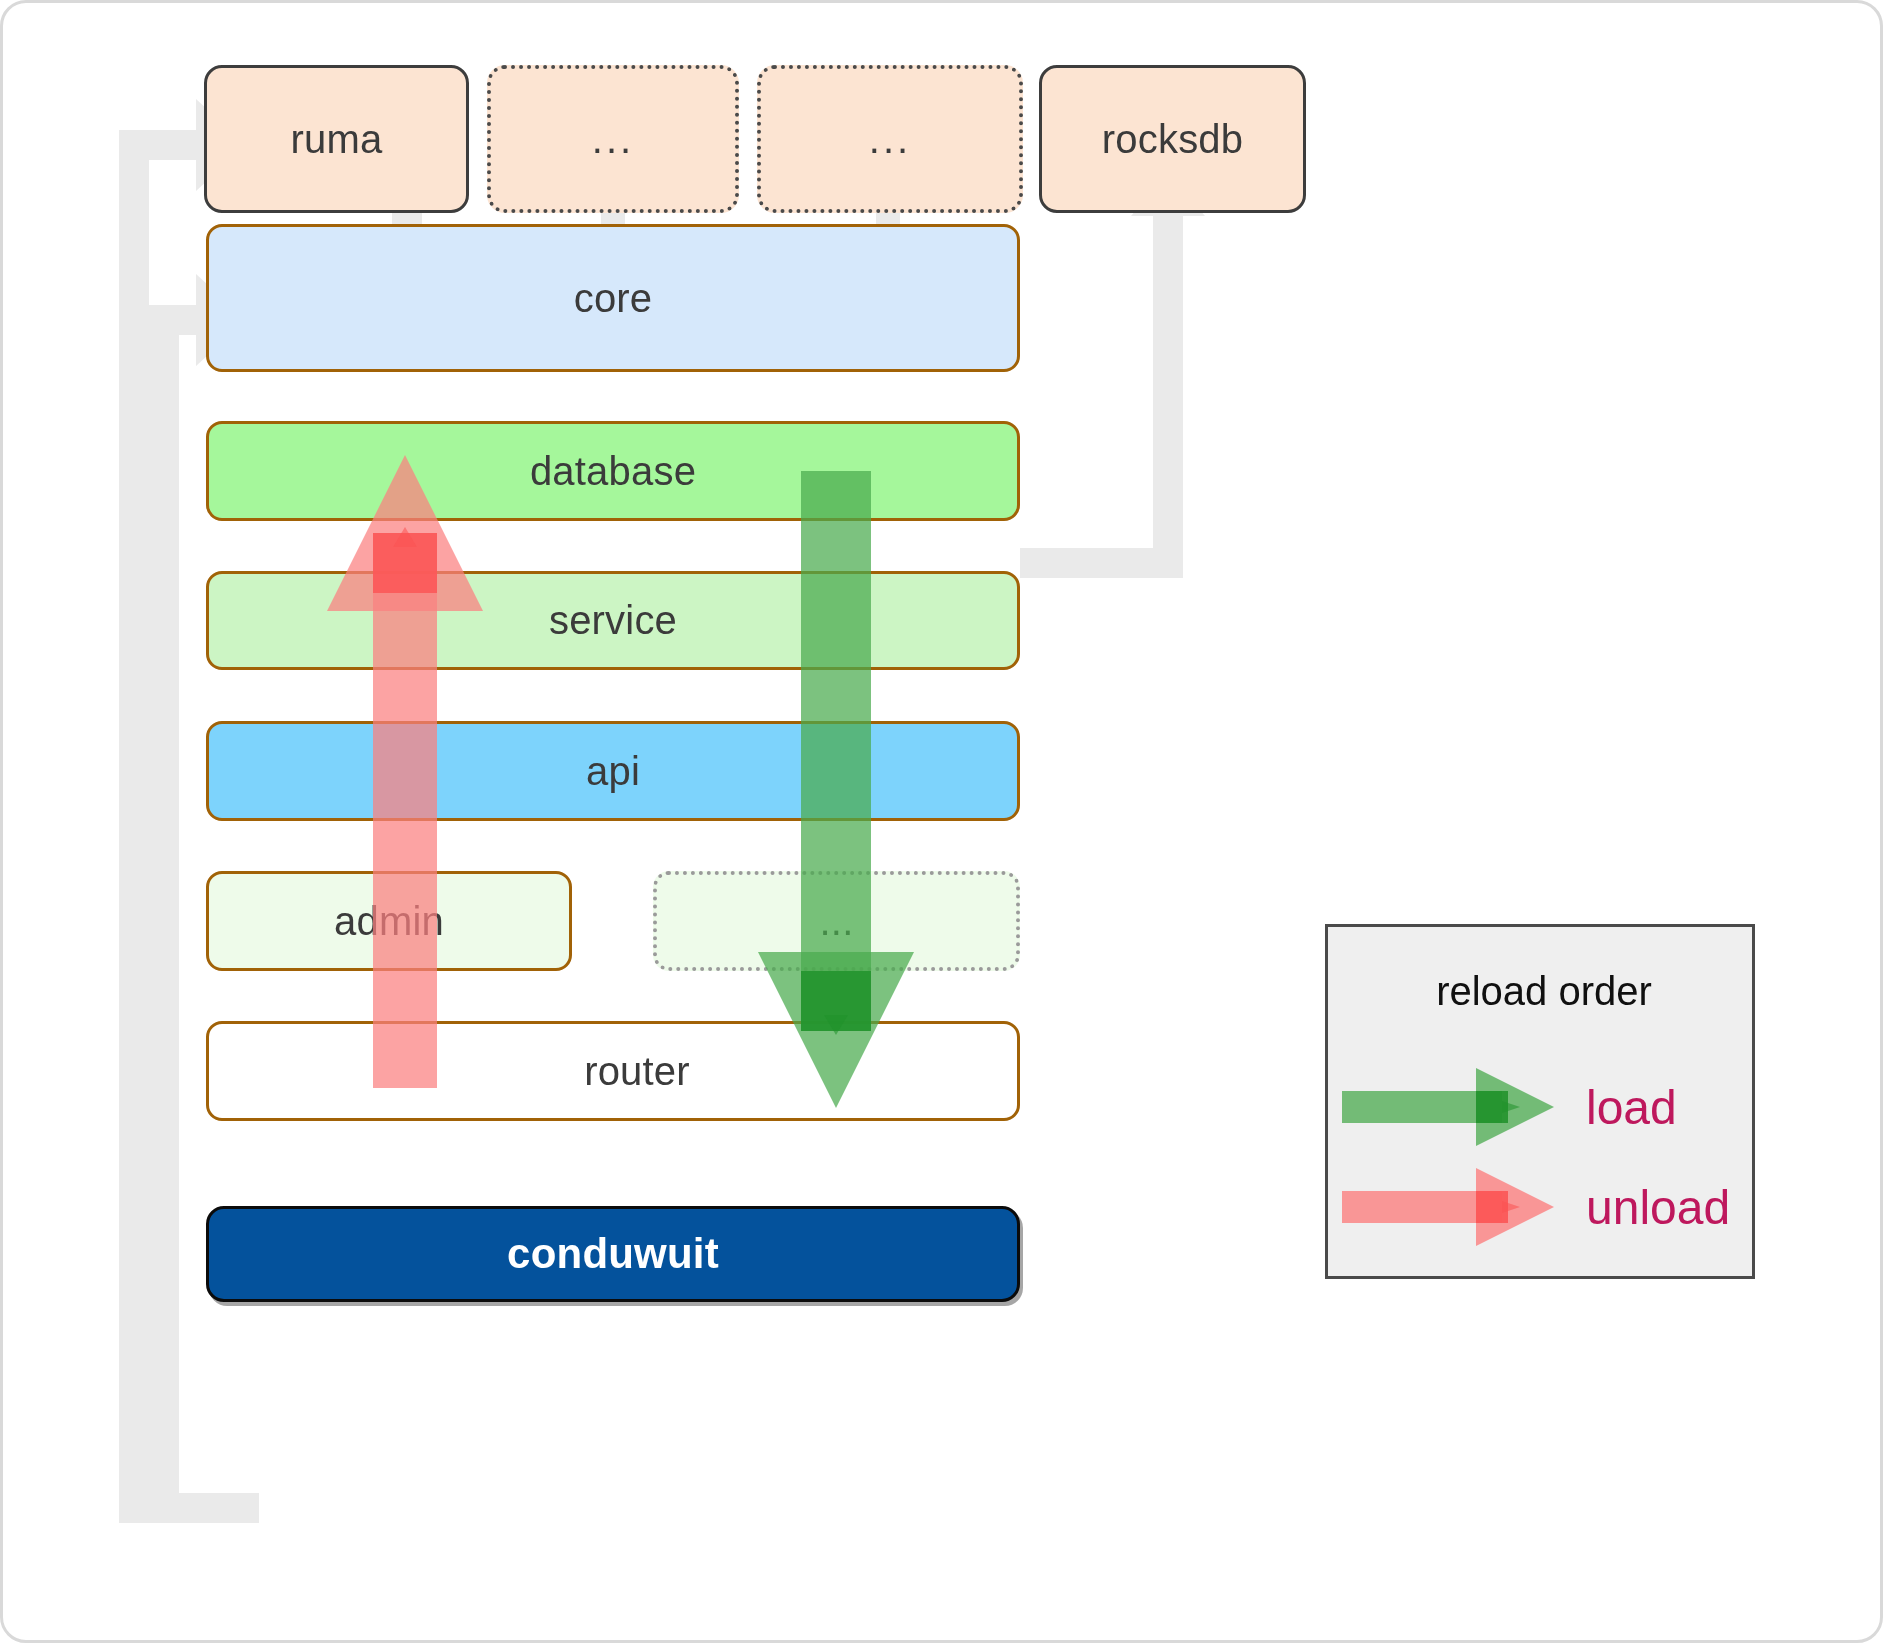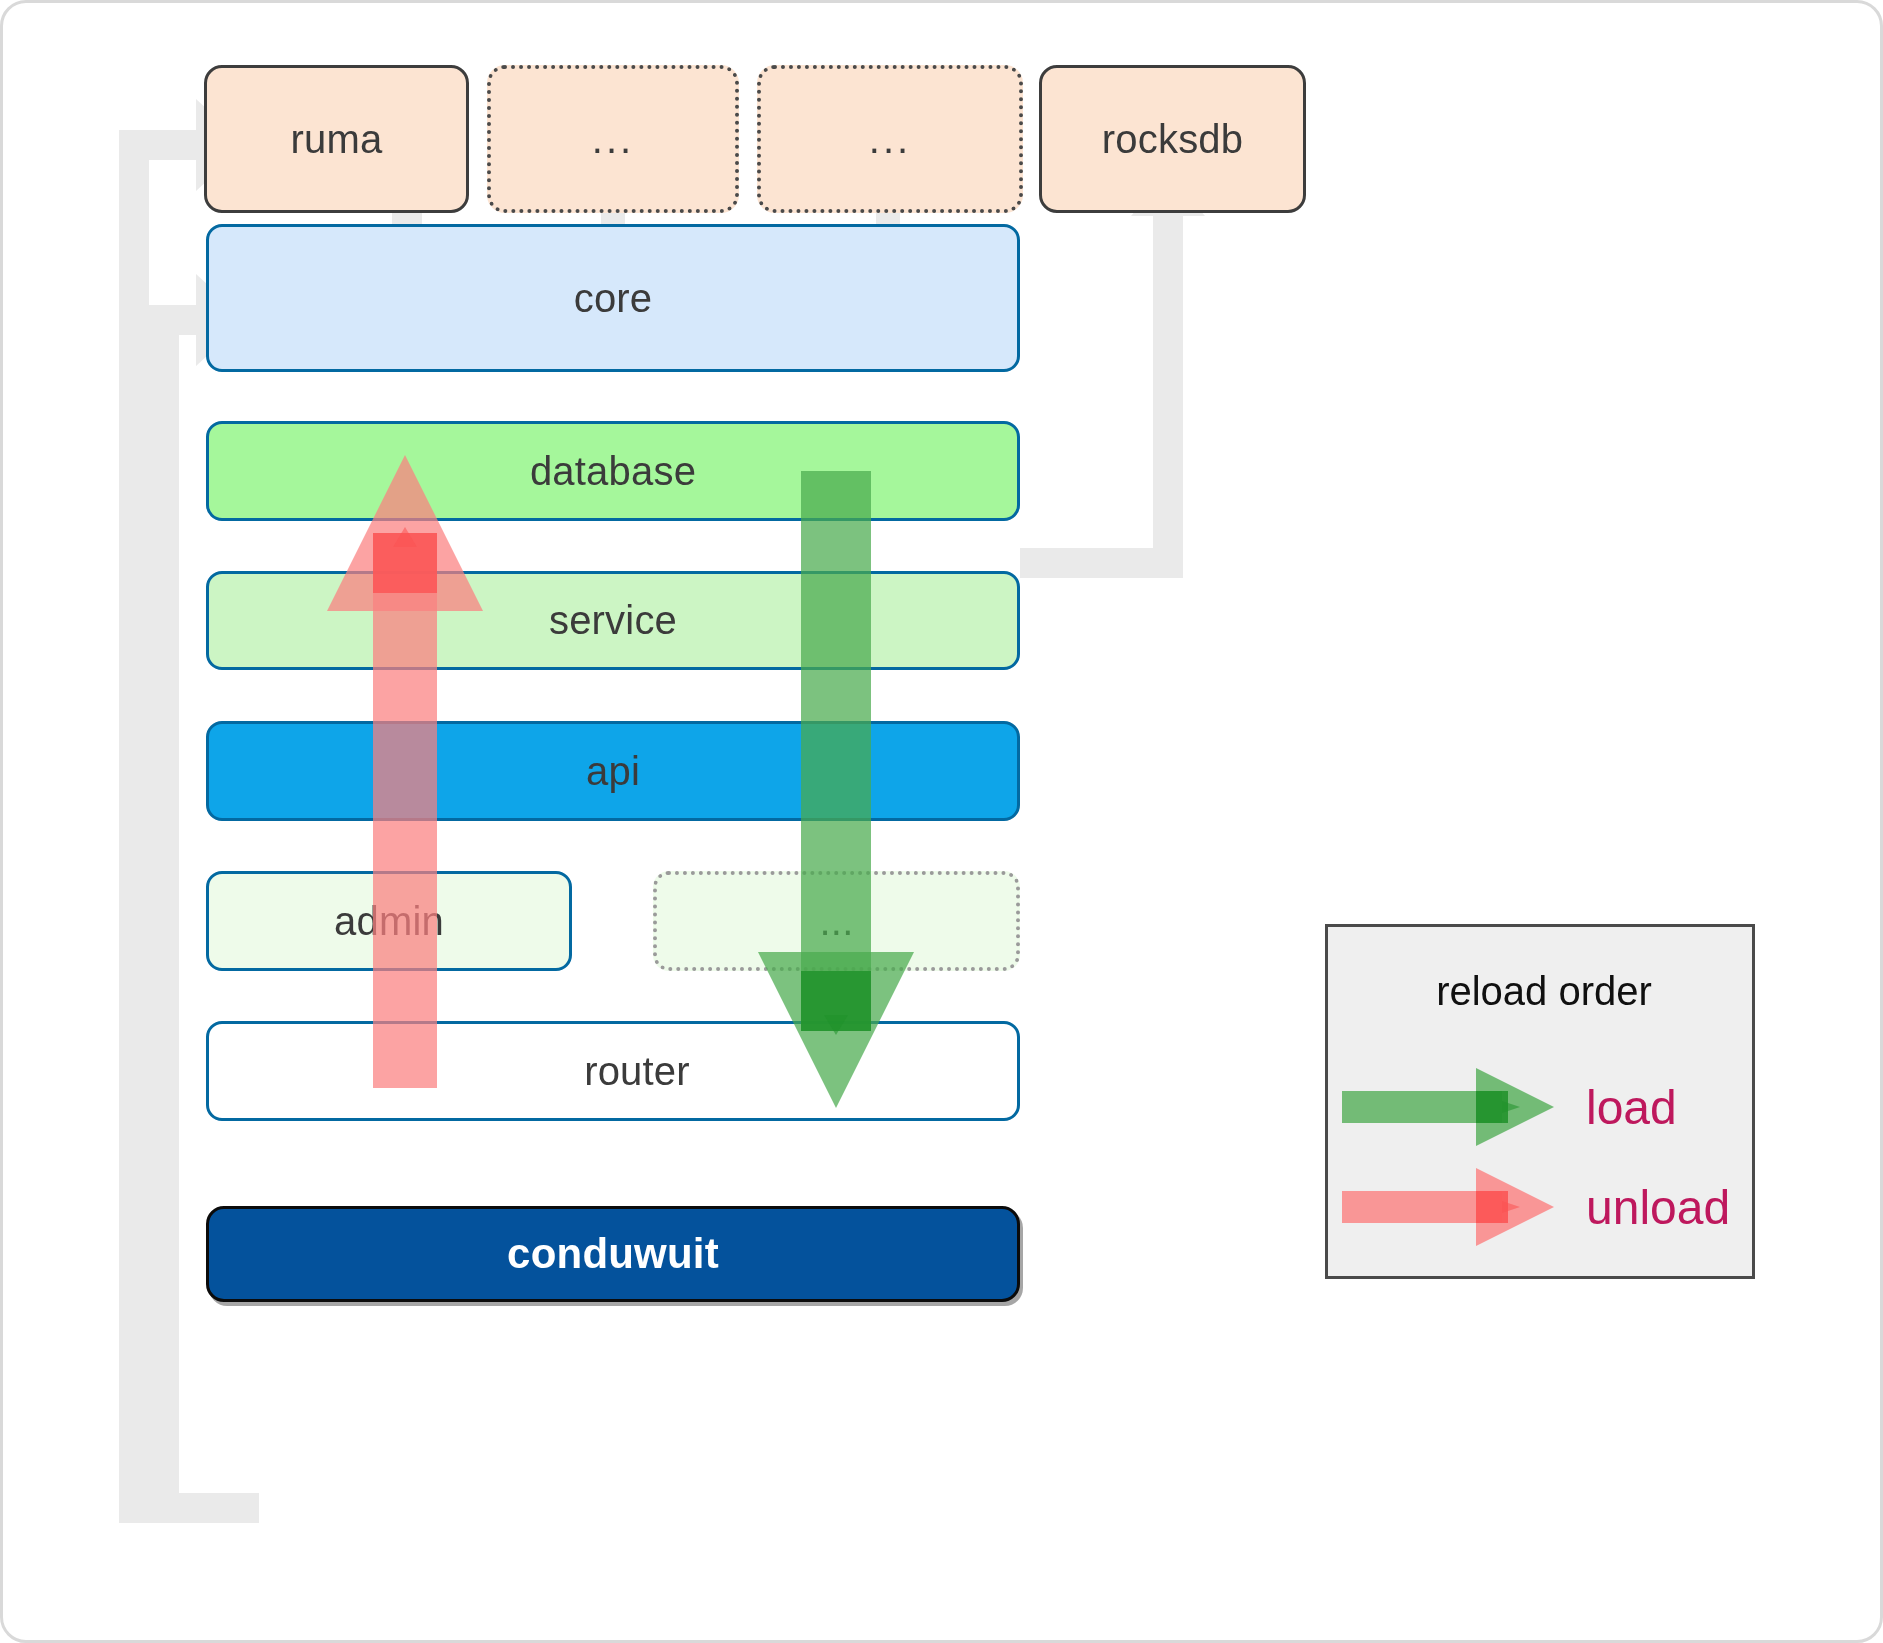--- a/index.html
+++ b/index.html
@@ -35,29 +35,29 @@
     background: #fce4d2;
     border: 3px solid #3d3d3d;
     border-radius: 18px;
     height: 148px;
   }
   .dep.dashed { border-style: dotted; border-width: 4px; border-color: #4a4a4a; }
   .dep .dots { font-size: 40px; letter-spacing: 3px; }
 
   
   .layer {
-    border: 3px solid #0369a1;
+    border: 3px solid #a16207;
     border-radius: 16px;
   }
   .layer.dotted { border-style: dotted; border-width: 4px; border-color: #9a9a9a; }
 
   .l-core     { background: #d6e8fb; }
   .l-database { background: #a5f79b; }
   .l-service  { background: #ccf5c4; }
-  .l-api      { background: #0ea5e9; }
+  .l-api      { background: #7dd3fc; }
   .l-admin    { background: #eefbea; }
   .l-dots     { background: #eefbea; }
   .l-router   { background: #ffffff; }
 
   .l-app {
     background: #04529c;
     border: 3px solid #0b0b0b;
     border-radius: 18px;
     color: #ffffff;
     font-size: 42px;

